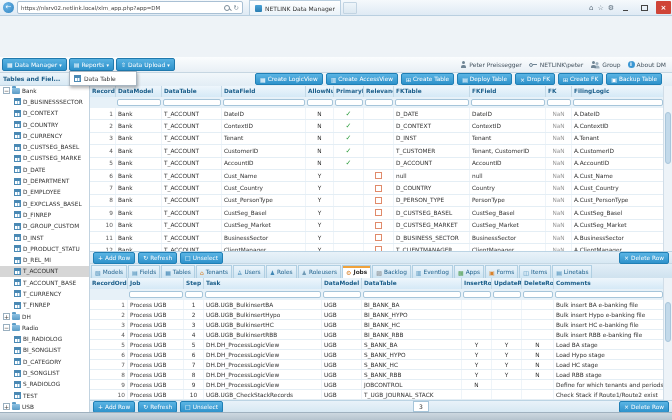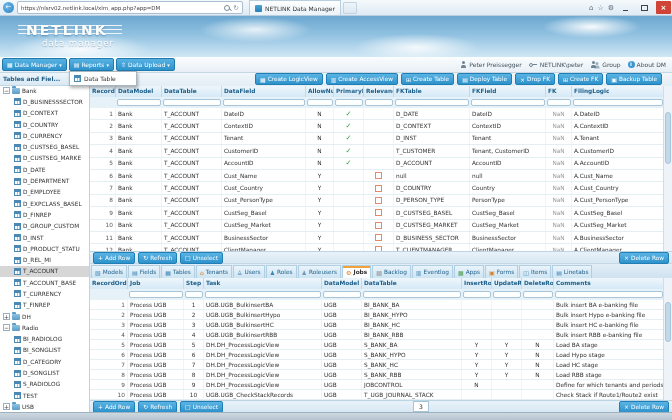--- a/index.html
+++ b/index.html
@@ -159,26 +159,20 @@
     <div class="chrome-right">
       <span class="chrome-icon">⌂</span>
       <span class="chrome-icon">☆</span>
       <span class="chrome-icon">⚙</span>
       <span class="win-btn win-min"></span>
       <span class="win-btn win-max"></span>
       <span class="win-btn win-close">×</span>
     </div>
   </div>
 
-  <div class="app-header">
-    <div class="logo">
-      <div class="logo-line1">NETLINK</div>
-      <div class="logo-line2">data manager</div>
-    </div>
-  </div>
 
   <div class="menu-bar">
     <div id="menu-left" style="display:flex;gap:2px;">
         <div class="menu-btn">
           <span class="mb-icon">▦</span>
           <span>Data Manager</span>
           <span class="caret">▾</span>
         </div>
         <div class="menu-btn">
           <span class="mb-icon">▤</span>

